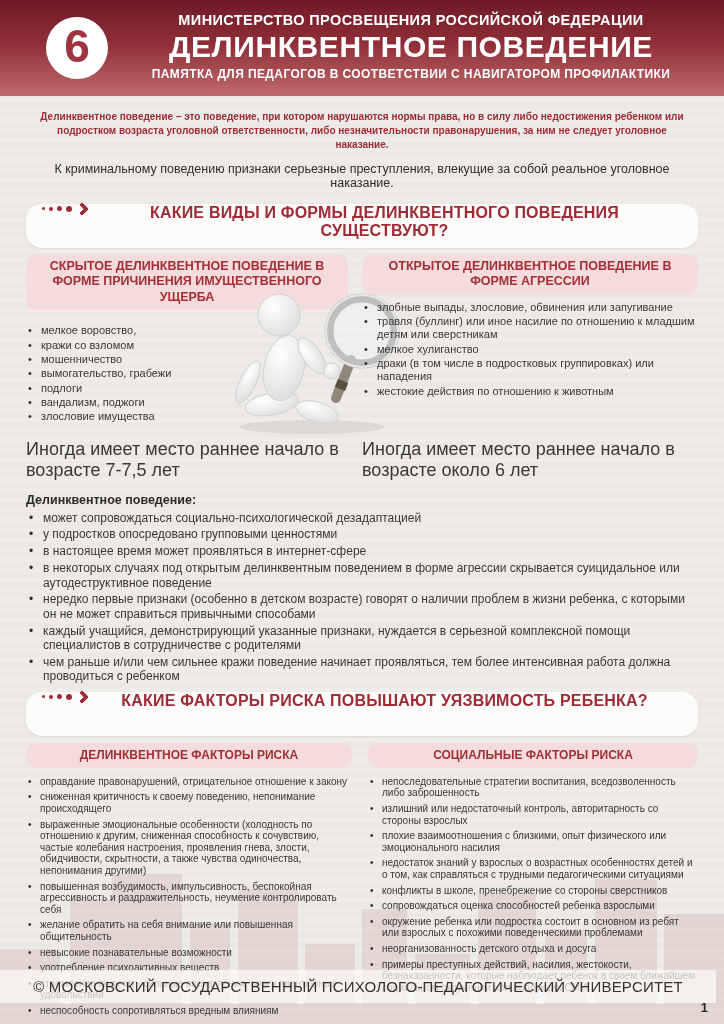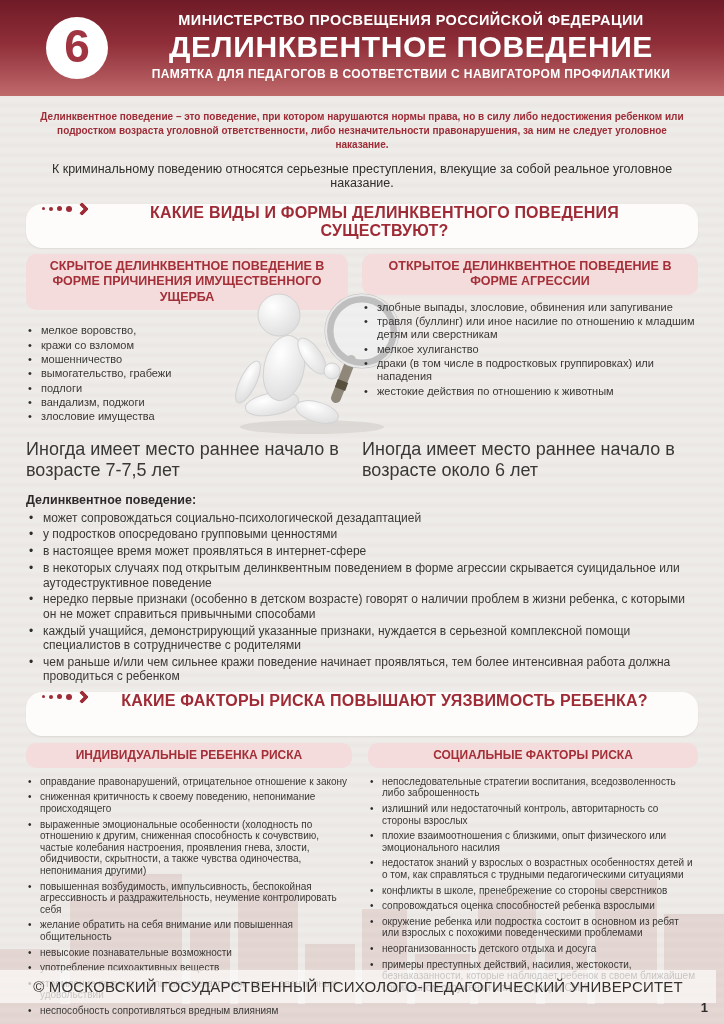--- a/index.html
+++ b/index.html
@@ -146,21 +146,21 @@
     <div class="header-text">
       <div class="h-ministry">МИНИСТЕРСТВО ПРОСВЕЩЕНИЯ РОССИЙСКОЙ ФЕДЕРАЦИИ</div>
       <div class="h-title">ДЕЛИНКВЕНТНОЕ ПОВЕДЕНИЕ</div>
       <div class="h-subtitle">ПАМЯТКА ДЛЯ ПЕДАГОГОВ В СООТВЕТСТВИИ С НАВИГАТОРОМ ПРОФИЛАКТИКИ</div>
     </div>
   </div>
 
   <div class="content">
 
     <p class="intro-def">Делинквентное поведение – это поведение, при котором нарушаются нормы права, но в силу либо недостижения ребенком или подростком возраста уголовной ответственности, либо незначительности правонарушения, за ним не следует уголовное наказание.</p>
-    <p class="intro-note">К криминальному поведению относятся серьезные преступления, влекущие за собой реальное уголовное наказание.</p>
+    <p class="intro-note">К криминальному поведению признаки серьезные преступления, влекущие за собой реальное уголовное наказание.</p>
 
     <div class="band">
       <span class="marker">
         <i class="d1"></i>
           <i class="d2"></i>
           <i class="d3"></i>
           <i class="d4"></i>
           <span class="chev"></span>
       </span>
       <span class="band-title">КАКИЕ ВИДЫ И ФОРМЫ ДЕЛИНКВЕНТНОГО ПОВЕДЕНИЯ СУЩЕСТВУЮТ?</span>
@@ -235,21 +235,21 @@
           <i class="d2"></i>
           <i class="d3"></i>
           <i class="d4"></i>
           <span class="chev"></span>
       </span>
       <span class="band-title">КАКИЕ ФАКТОРЫ РИСКА ПОВЫШАЮТ УЯЗВИМОСТЬ РЕБЕНКА?</span>
     </div>
 
     <div class="cols2">
       <div class="col col-l2">
-        <div class="pill pill2">ИНДИВИДУАЛЬНЫЕ РЕБЕНКА РИСКА</div>
+        <div class="pill pill2">ДЕЛИНКВЕНТНОЕ ФАКТОРЫ РИСКА</div>
         <ul class="bullets-sm">
           <li>оправдание правонарушений, отрицательное отношение к закону</li>
           <li>сниженная критичность к своему поведению, непонимание происходящего</li>
           <li>выраженные эмоциональные особенности (холодность по отношению к другим, сниженная способность к сочувствию, частые колебания настроения, проявления гнева, злости, обидчивости, скрытности, а также чувства одиночества, непонимания другими)</li>
           <li>повышенная возбудимость, импульсивность, беспокойная агрессивность и раздражительность, неумение контролировать себя</li>
           <li>желание обратить на себя внимание или повышенная общительность</li>
           <li>невысокие познавательные возможности</li>
           <li>употребление психоактивных веществ</li>
           <li>стремление получить сильные впечатления, поиск авантюрных удовольствий</li>
           <li>неспособность сопротивляться вредным влияниям</li>

